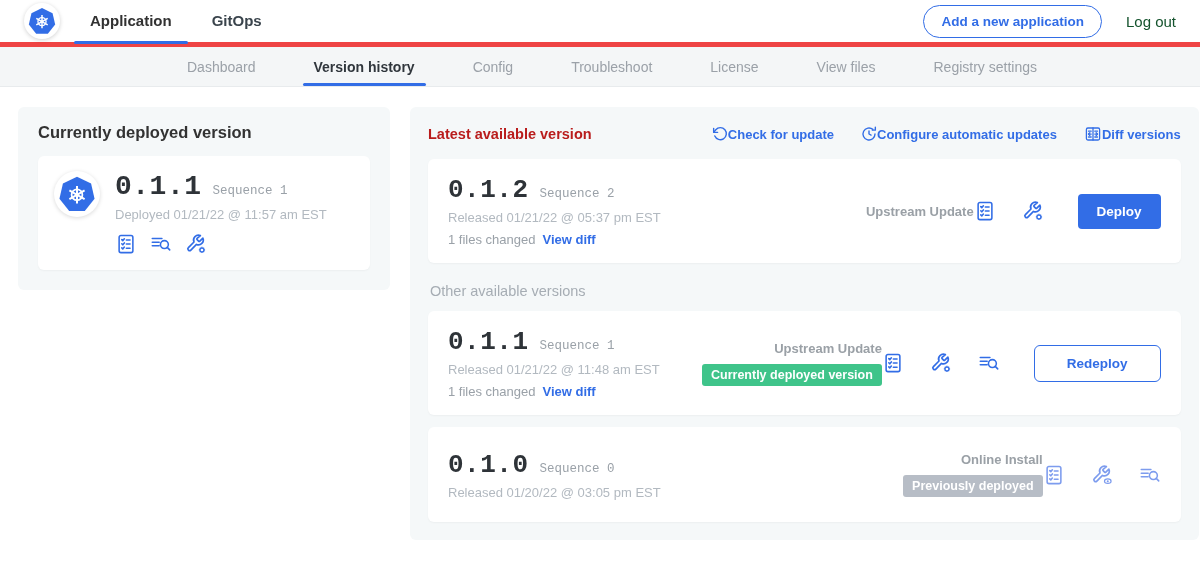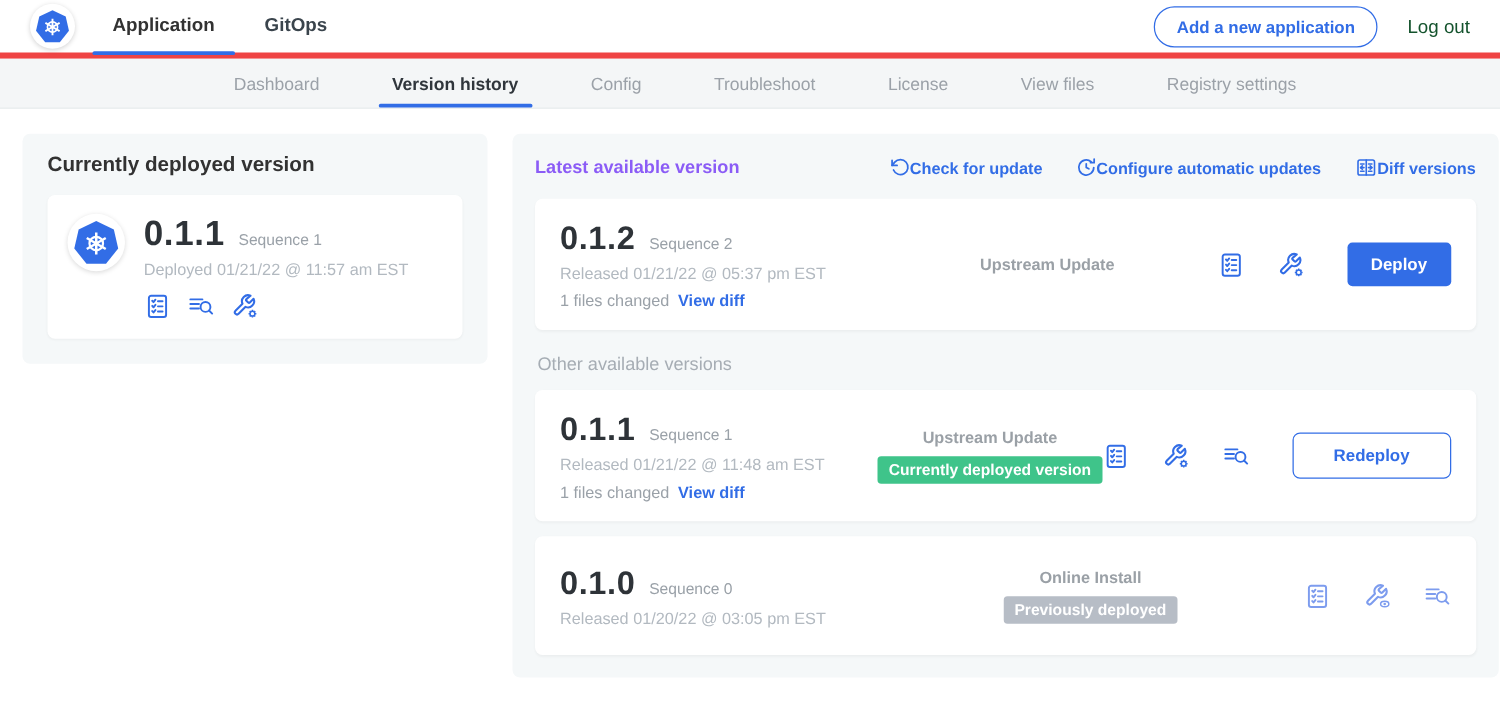--- a/index.html
+++ b/index.html
@@ -28,40 +28,40 @@
 
   
   .main{ display:flex; gap:20px; padding:20px 18px; align-items:flex-start; }
   .panel{ background:#f5f8f9; border-radius:6px; }
 
   
   .deployed-panel{ width:372px; flex:none; padding:16px 20px 20px; }
   .deployed-panel h2{ font-size:16.5px; font-weight:700; color:#323232; margin-bottom:14px; }
   .deployed-card{ background:#fff; border-radius:6px; padding:15px 16px; display:flex; gap:15px; box-shadow:0 1px 2px rgba(0,0,0,.04); }
   .k8s-wrap{ width:46px; height:46px; border-radius:50%; background:#fff; box-shadow:0 1px 4px rgba(0,0,0,.15); display:flex; align-items:center; justify-content:center; flex:none; }
-  .vrow{ display:flex; align-items:baseline; gap:11px; }
+  .vrow{ display:flex; align-items:baseline; gap:11px;font-family:Liberation Mono, monospace; }
   .vnum-lg{ font-size:28px; font-weight:800; color:#2e3338; letter-spacing:.5px; }
   .seq{ font-size:12.5px; color:#9aa1a8; font-weight:500; }
   .date{ font-size:13px; color:#b2b9c0; margin-top:5px; font-weight:500; }
   .icon-row{ display:flex; align-items:center; gap:13px; margin-top:11px; color:var(--accent); }
   .icon-row .ic, .right-actions .ic{ cursor:pointer; }
 
   
   .available-panel{ flex:1; padding:14px 18px 18px; }
   .panel-head{ display:flex; align-items:center; justify-content:space-between; height:26px; }
-  .panel-title{ font-size:14.5px; font-weight:700; color:#8b5cf6; }
+  .panel-title{ font-size:14.5px; font-weight:700; color:#b91c1c; }
   .head-actions{ display:flex; align-items:center; gap:27px; }
   .action-link{ display:flex; align-items:center; gap:0; color:var(--accent); font-size:13px; font-weight:700; cursor:pointer; }
 
   .vcard{ background:#fff; border-radius:6px; margin-top:12px; padding:16px 20px; display:flex; align-items:center; min-height:95px; box-shadow:0 1px 2px rgba(0,0,0,.04); }
   .vcol{ width:232px; flex:none; }
   .vnum{ font-size:26px; font-weight:800; color:#2e3338; letter-spacing:.5px; }
   .files-row{ margin-top:7px; font-size:13px; color:#9aa1a8; font-weight:500; display:flex; align-items:center; }
   .link{ color:var(--accent); font-weight:700; margin-left:7px; cursor:pointer; }
-  .mid-col{ flex:1; padding-left:22px; display:flex; flex-direction:column; align-items:center; gap:8px; }
+  .mid-col{ flex:1; padding-left:22px; display:flex; flex-direction:column; align-items:flex-end; gap:8px; }
   .source{ font-size:13px; font-weight:700; color:#9aa0a6; }
   .badge{ font-size:12.5px; font-weight:700; color:#fff; padding:4px 9px; border-radius:3px; white-space:nowrap; }
   .badge.green{ background:var(--badge-green); }
   .badge.gray{ background:var(--badge-gray); }
   .right-actions{ display:flex; align-items:center; gap:26px; color:var(--accent); }
   .right-actions.faded{ color:#7d9cee; }
   .btn-primary{ background:var(--accent); color:#fff; border:none; border-radius:4px; padding:10px 19px; font-size:13.5px; font-weight:700; font-family:inherit; margin-left:8px; cursor:pointer; }
   .btn-outline{ background:#fff; color:var(--accent); border:1px solid var(--accent); border-radius:6px; padding:10px 32px; font-size:13.5px; font-weight:700; font-family:inherit; margin-left:8px; cursor:pointer; }
   .other-title{ font-size:14.5px; color:#a6adb4; font-weight:500; margin:20px 2px 2px; }
 </style>

